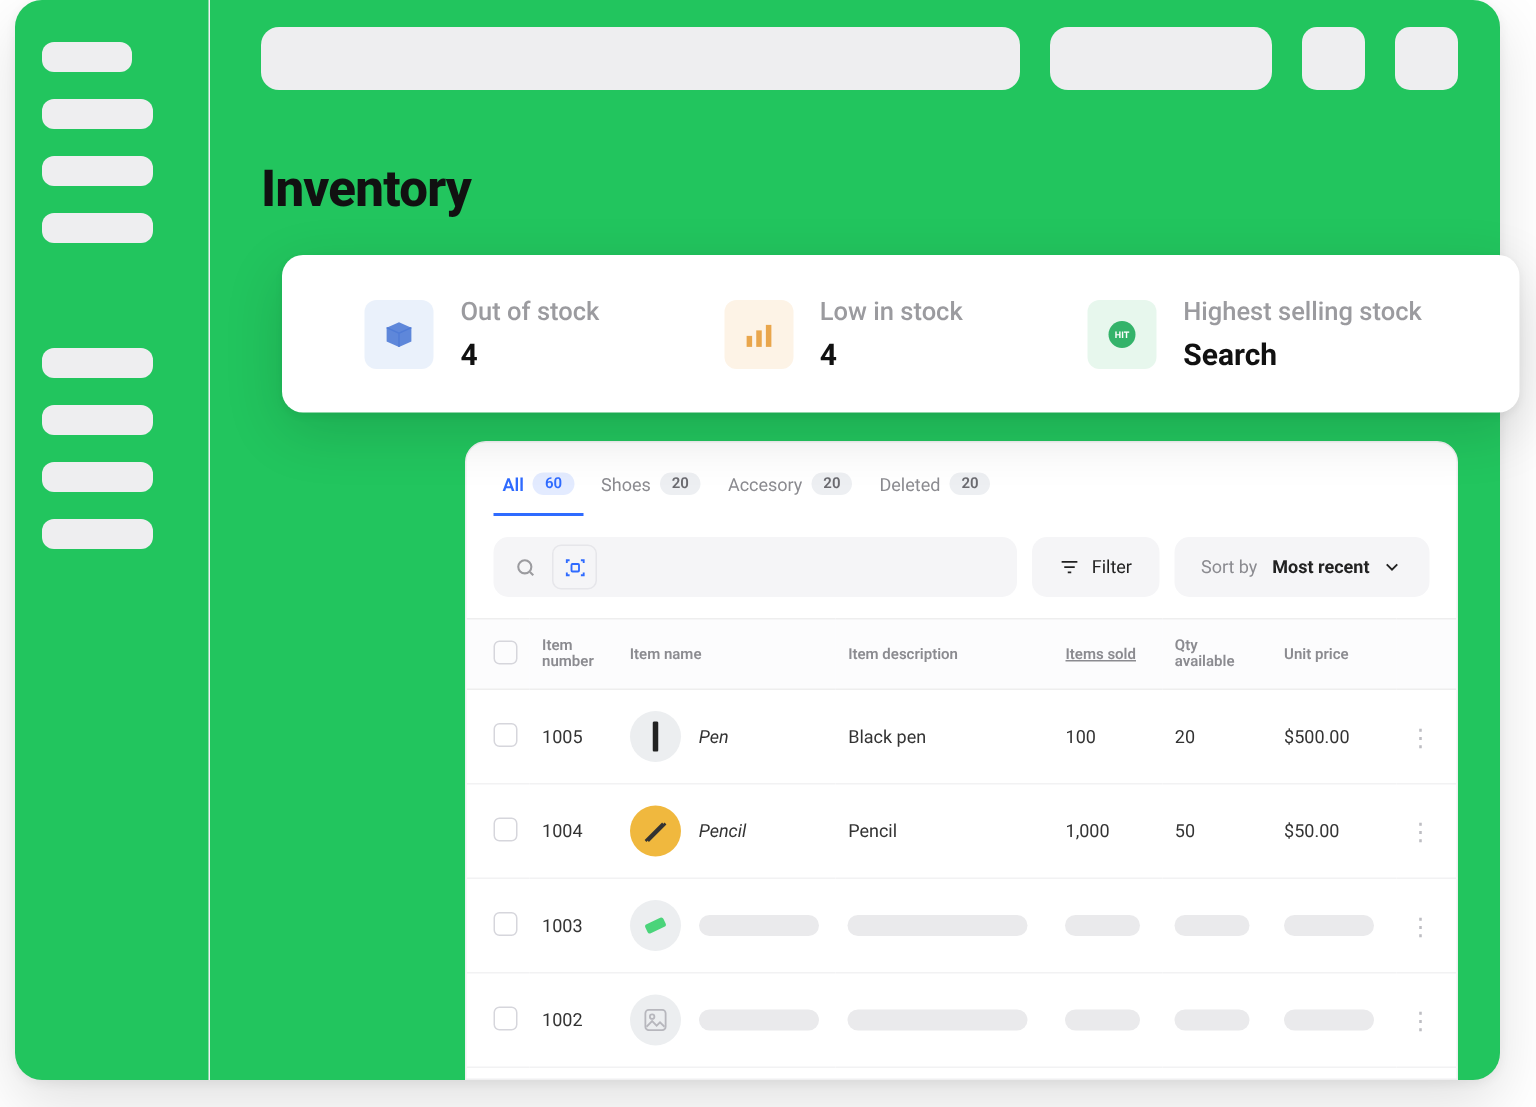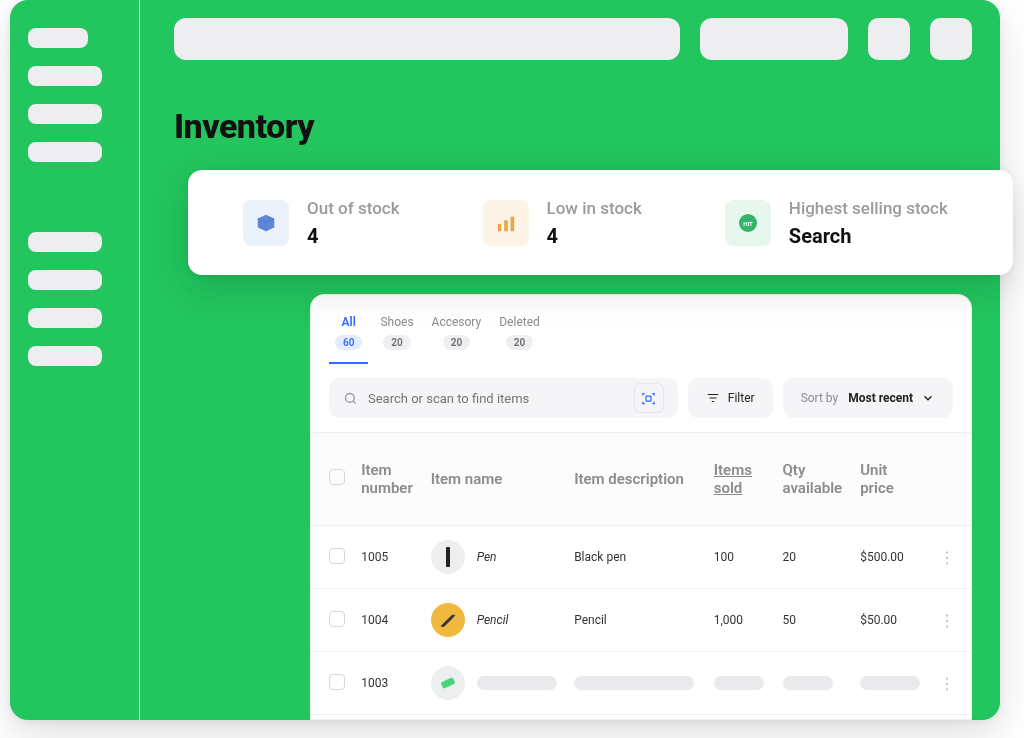--- a/index.html
+++ b/index.html
@@ -76,21 +76,20 @@
     border: 1px solid #f0f0f1;
     border-radius: 14px 14px 0 0;
     overflow: hidden;
   }
   .tabs { display: flex; align-items: center; gap: 6px; padding: 14px 18px 0; }
   .tab {
     display: flex; align-items: center; gap: 6px;
     padding: 6px 6px 12px;
     font-size: 12px; color: #8b8b90; cursor: pointer;
     border-bottom: 2px solid transparent;
-    flex-direction: column;
   }
   .tab.active { color: #2f6bff; border-bottom-color: #2f6bff; font-weight: 600; }
   .badge {
     background: #edeff2; color: #6b6b70;
     padding: 2px 8px; border-radius: 10px; font-size: 10px; font-weight: 600;
   }
   .tab.active .badge { background: #e3ebff; color: #2f6bff; }
   .controls { display: flex; align-items: center; gap: 10px; padding: 14px 18px; }
   .search-wrap {
     flex: 1; background: #f5f5f7; border-radius: 10px;
@@ -108,22 +107,22 @@
   .ctrl-btn {
     background: #f5f5f7; border-radius: 10px; height: 40px;
     display: flex; align-items: center; padding: 0 18px; gap: 8px;
     font-size: 12px; color: #222; cursor: pointer;
   }
   .sort-btn .lbl { color: #8b8b90; margin-right: 2px; }
   .sort-btn .val { font-weight: 700; }
   
   table { width: 100%; border-collapse: collapse; }
   thead th {
-    text-align: left; font-size: 15px; color: #8b8b90; font-weight: 600;
-    padding: 28px 8px; border-top: 1px solid #eee; border-bottom: 1px solid #eee;
+    text-align: left; font-size: 10px; color: #8b8b90; font-weight: 600;
+    padding: 12px 8px; border-top: 1px solid #eee; border-bottom: 1px solid #eee;
     background: #fcfcfd;
   }
   thead th:first-child { padding-left: 18px; width: 44px; }
   thead th:last-child { padding-right: 18px; }
   tbody td {
     padding: 14px 8px; font-size: 12px; color: #333;
     border-bottom: 1px solid #f2f2f3; vertical-align: middle;
   }
   tbody td:first-child { padding-left: 18px; }
   tbody td:last-child { padding-right: 18px; }
@@ -201,21 +200,20 @@
       </div>
 
       <div class="controls">
         <div class="search-wrap">
           <span>
             <svg width="15" height="15" viewBox="0 0 24 24" fill="none" stroke="#9b9b9f" stroke-width="2.2">
                 <circle cx="11" cy="11" r="7"></circle>
                 <path d="m20 20-3.5-3.5"></path>
               </svg>
           </span>
-          <input type="text" placeholder="Search or scan to find items" style="">
           <div class="scan-btn">
             <span>
               <svg width="15" height="15" viewBox="0 0 24 24" fill="none" stroke="#2f6bff" stroke-width="2">
                   <path d="M3 7V4h3M21 7V4h-3M3 17v3h3M21 17v3h-3"></path>
                   <rect x="8" y="8" width="8" height="8" rx="1"></rect>
                 </svg>
             </span>
           </div>
         </div>
         <div class="ctrl-btn">

